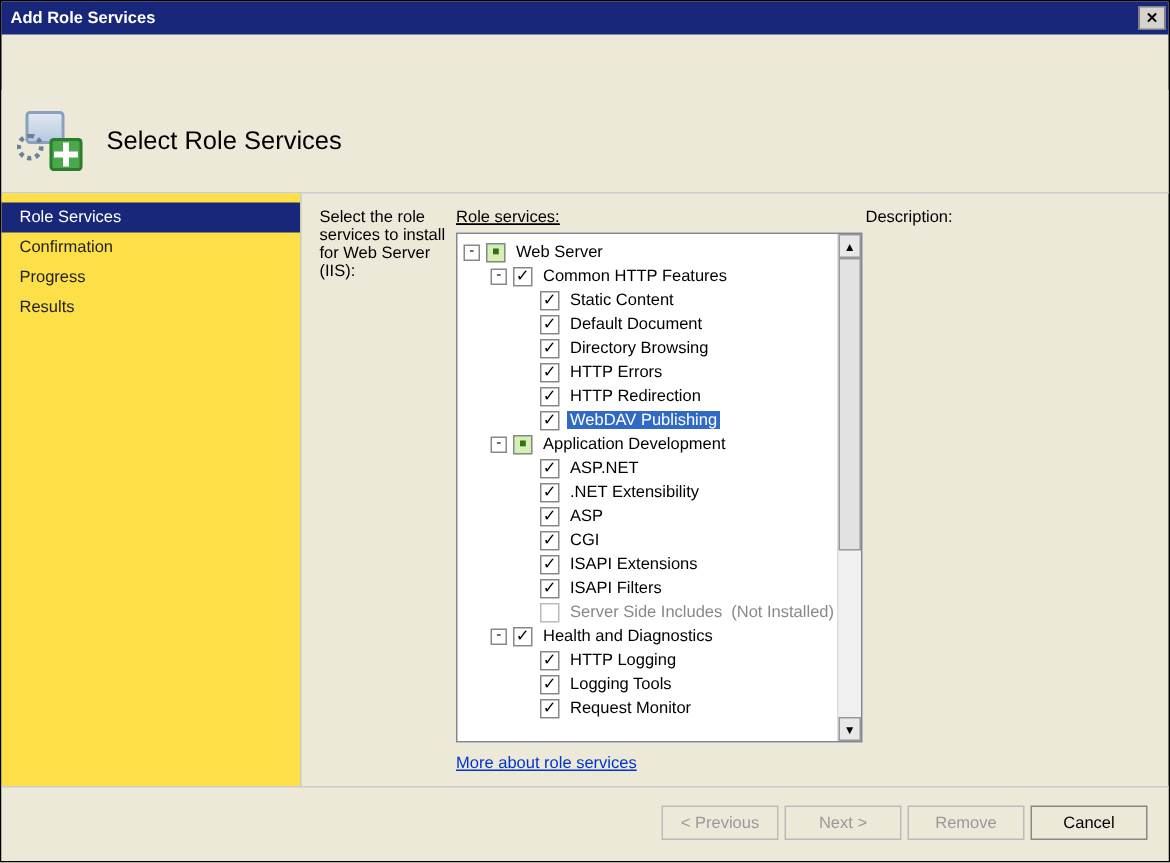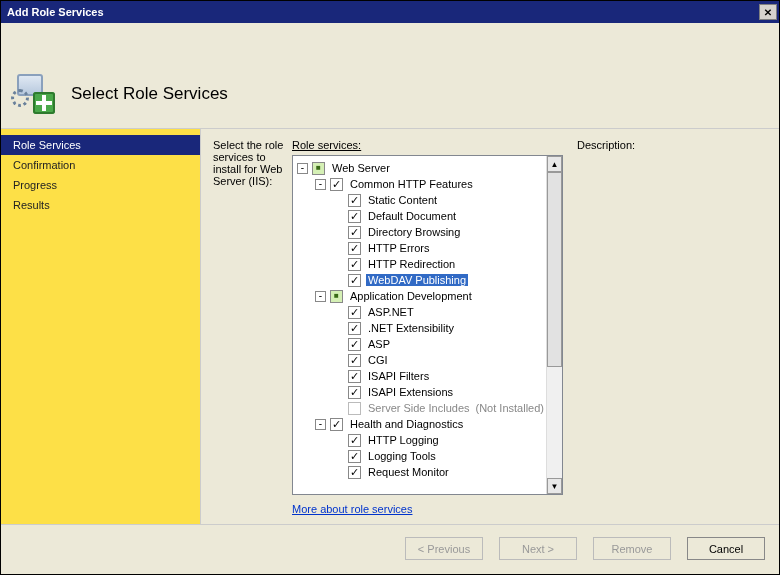--- a/index.html
+++ b/index.html
@@ -10,21 +10,21 @@
 .titlebar .close { width: 18px; height: 16px; background: #d6d3ce; border: 1px solid #808080; color: #000; display: flex; align-items: center; justify-content: center; font-size: 10px; cursor: default; font-family: Arial; font-weight: bold;}
 .header { display: flex; align-items: center; padding: 10px 20px 10px 10px; border-bottom: 1px solid #ccc; background:#ece9d8;margin-top:37px; }
 .header .icon { width: 48px; height: 48px; margin-right: 12px; position:relative; }
 .header h1 { font-size: 17px; font-weight: normal; color: #000; }
 .body { flex: 1; display: flex; min-height: 0; }
 .sidebar { width: 200px; border-right: 1px solid #ccc; padding: 6px 0; background:#fde047;}
 .sidebar .item { padding: 4px 12px; cursor: default; color:#222;}
 .sidebar .item.active { background: #19277a; color: #fff; }
 .main { flex: 1; display: flex; flex-direction: row; padding: 10px 12px 0 12px; min-width:0;}
 .instr { margin-bottom: 10px; color:#000;}
-.mainrow { display: flex; gap: 14px; flex:1; min-height:0;}
+.mainrow { display: flex; gap: 2px; flex:1; min-height:0;}
 .treecol { flex: 1; display:flex; flex-direction:column; min-width:0;}
 .treecol .lbl { margin-bottom: 4px; text-decoration: underline; }
 .treecol .lbl::first-letter{ text-decoration:underline; }
 .treebox { border: 1px solid #828790; background: #fff; height: 340px; overflow: hidden; display:flex;}
 .tree { flex:1; padding: 4px 2px; overflow:hidden;}
 .treerow { display: flex; align-items: center; height: 16px; white-space: nowrap; }
 .exp { width: 11px; height: 11px; border: 1px solid #888; margin-right: 4px; display:inline-flex; align-items:center; justify-content:center; font-size:10px; line-height:1; color:#000; background:#fff;}
 .exp.empty { visibility:hidden; }
 .cb { width: 13px; height: 13px; margin-right: 5px; border:1px solid #888; display:inline-flex; align-items:center; justify-content:center; font-size:11px; line-height:1; background:#fff; color:#000;}
 .cb.mixed { background:#d5f0b5; }
@@ -37,21 +37,21 @@
 .notinstalled { color:#888; margin-left:4px;}
 .scrollbar { width: 16px; background:#f0f0f0; border-left:1px solid #ddd; display:flex; flex-direction:column;}
 .sbbtn{height:16px; border:1px solid #999; background:#e8e8e8; display:flex; align-items:center; justify-content:center; font-size:8px;}
 .sbthumb{flex: 0 0 195px; border:1px solid #999; background:#e2e2e2; margin:0;}
 .sbtrack{flex:1;}
 .desccol { width: 190px; }
 .desccol .lbl { margin-bottom: 4px; }
 .desc { color:#000; line-height:1.3;}
 .desc a { color:#0033cc; text-decoration:underline;}
 .morelink { margin-top:8px; color:#0033cc; text-decoration:underline; display:inline-block;}
-.footer { border-top:1px solid #ccc; padding: 12px 14px 14px; display:flex; justify-content:flex-end; gap:16px; background:#ece9d8;}
+.footer { border-top:1px solid #ccc; padding: 12px 14px 14px; display:flex; justify-content:flex-end; gap:4px; background:#ece9d8;}
 .btn { width:78px; height:23px; border:1px solid #888; background:#ece9d8; cursor:default;}
 .btn:disabled{ color:#999; border-color:#bbb;}
 .indent0{padding-left:2px;} .indent1{padding-left:20px;} .indent2{padding-left:38px;}
 .servericon{width:42px;height:42px;position:relative;}
 .servericon .box{position:absolute;left:6px;top:4px;width:26px;height:22px;border:2px solid #8aa0bc;border-radius:3px;background:linear-gradient(#dfe8f3,#b8c9de);}
 .servericon .gear{position:absolute;left:0;top:19px;width:18px;height:18px;border-radius:50%;border:3px dotted #6a819b;}
 .servericon .plus{position:absolute;right:-2px;bottom:-2px;width:22px;height:22px;background:#4aa84a;border-radius:3px;box-shadow:inset 0 0 0 2px #2e7a2e;}
 .servericon .plus::before,.servericon .plus::after{content:"";position:absolute;background:#fff;}
 .servericon .plus::before{left:9px;top:3px;width:4px;height:16px;}
 .servericon .plus::after{top:9px;left:3px;height:4px;width:16px;}
@@ -153,26 +153,26 @@
                   <span class="label">ASP</span>
                 </div>
                 <div class="treerow indent2">
                   <span class="exp empty"></span>
                   <span class="cb checked"></span>
                   <span class="label">CGI</span>
                 </div>
                 <div class="treerow indent2">
                   <span class="exp empty"></span>
                   <span class="cb checked"></span>
+                  <span class="label">ISAPI Extensions</span>
+                </div>
+                <div class="treerow indent2">
+                  <span class="exp empty"></span>
+                  <span class="cb checked"></span>
                   <span class="label">ISAPI Filters</span>
-                </div>
-                <div class="treerow indent2">
-                  <span class="exp empty"></span>
-                  <span class="cb checked"></span>
-                  <span class="label">ISAPI Extensions</span>
                 </div>
                 <div class="treerow indent2">
                   <span class="exp empty"></span>
                   <span class="cb disabled"></span>
                   <span class="label disabled">Server Side Includes</span>
                   <span class="notinstalled">(Not Installed)</span>
                 </div>
                 <div class="treerow indent1">
                   <span class="exp">-</span>
                   <span class="cb checked"></span>

